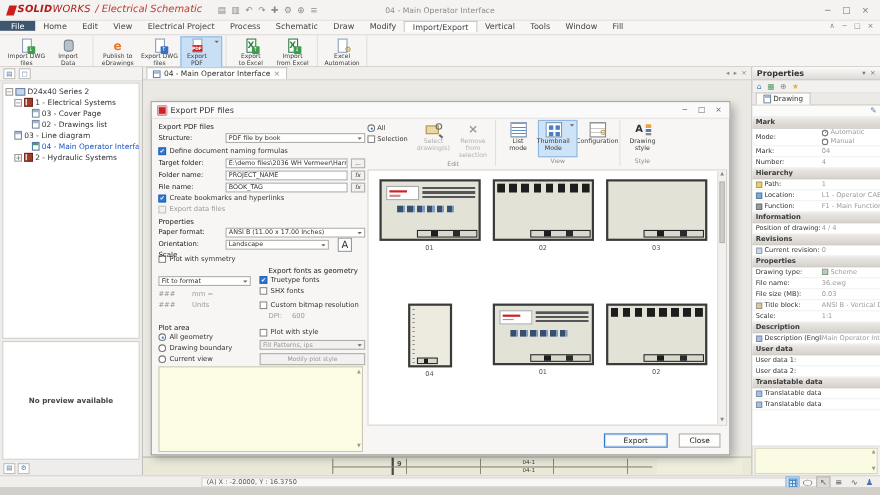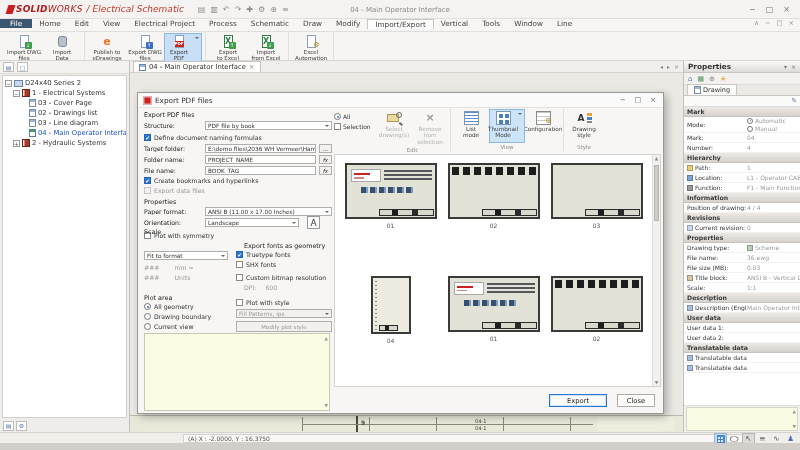--- a/index.html
+++ b/index.html
@@ -206,21 +206,21 @@
   <span class="mitem">View</span>
   <span class="mitem">Electrical Project</span>
   <span class="mitem">Process</span>
   <span class="mitem">Schematic</span>
   <span class="mitem">Draw</span>
   <span class="mitem">Modify</span>
   <span class="mitem m-active">Import/Export</span>
   <span class="mitem">Vertical</span>
   <span class="mitem">Tools</span>
   <span class="mitem">Window</span>
-  <span class="mitem">Line</span>
+  <span class="mitem">Fill</span>
   <span class="mdi-ctl">
     <span>∧</span>
     <span>−</span>
     <span>□</span>
     <span>×</span>
   </span>
 </div>
 
 <div id="ribbon" class="p">
   <div class="rgroup">
@@ -316,33 +316,36 @@
       <span>1 - Electrical Systems</span>
     </div>
     <div class="trow" style="padding-left:26px">
       <span class="i-page"></span>
       <span>03 - Cover Page</span>
     </div>
     <div class="trow" style="padding-left:26px">
       <span class="i-page"></span>
       <span>02 - Drawings list</span>
     </div>
-    <div class="trow" style="padding-left:26px">
+    <div class="trow" style="padding-left:10px">
       <span class="i-page"></span>
       <span>03 - Line diagram</span>
     </div>
     <div class="trow" style="padding-left:26px">
       <span class="i-chart"></span>
       <span class="t-sel">04 - Main Operator Interface</span>
     </div>
     <div class="trow" style="padding-left:10px">
       <span class="exp">+</span>
       <span class="i-book"></span>
       <span>2 - Hydraulic Systems</span>
     </div>
+  </div>
+  <div class="pp-prev">
+    <span>No preview available</span>
   </div>
   <div class="pp-foot">
     <span class="tool-sq">▤</span>
     <span class="tool-sq">⚙</span>
   </div>
 </div>
 
 <div id="docarea" class="p">
   <div id="tabbar">
     <div class="dtab">

